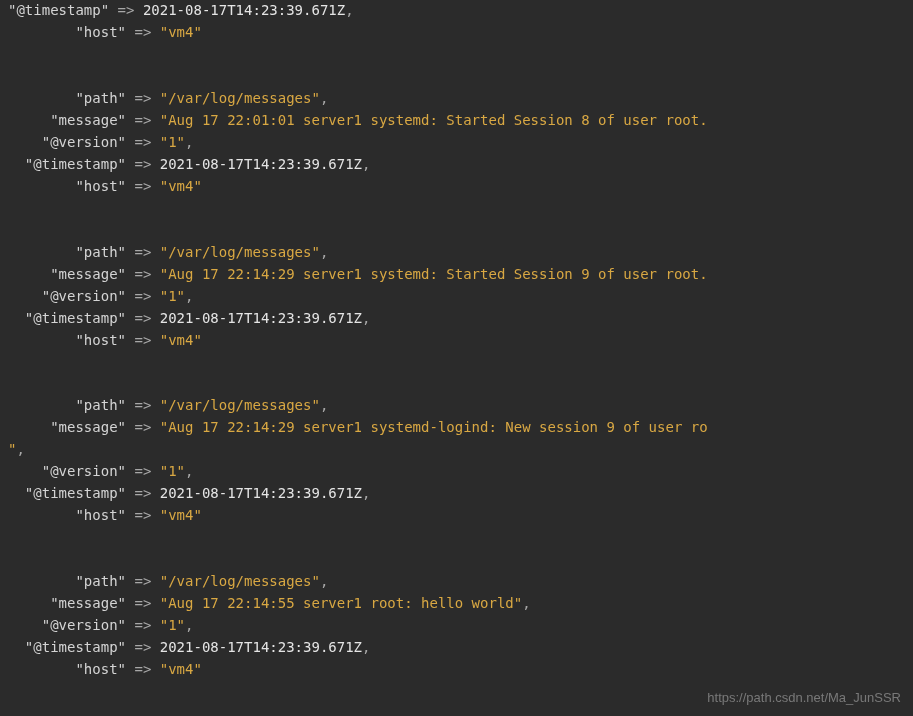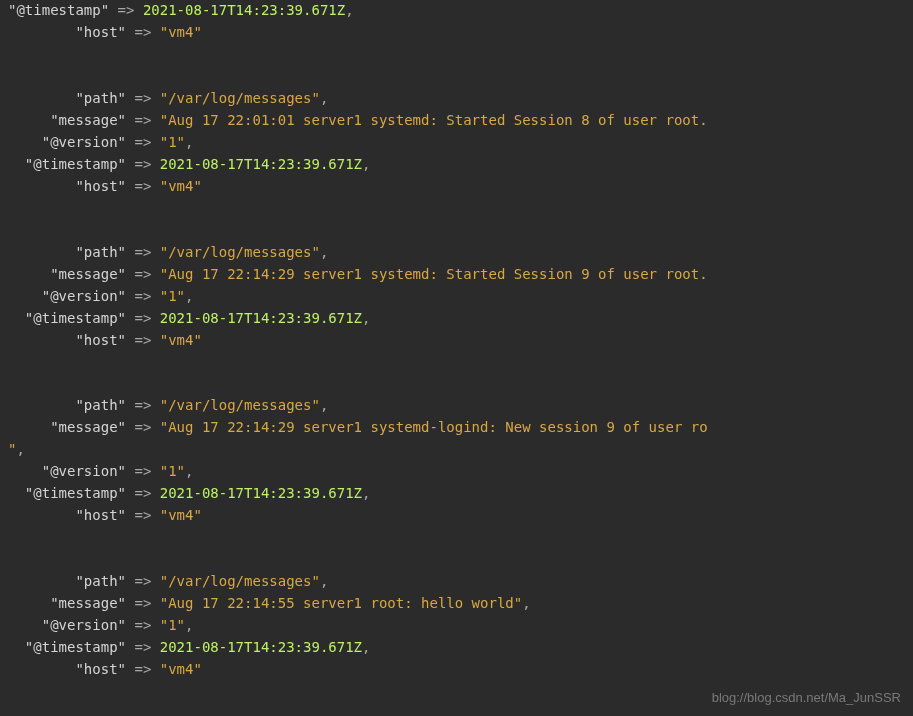--- a/index.html
+++ b/index.html
@@ -26,21 +26,21 @@
     .key {
       color: #d4d4d4;
     }
     .arrow {
       color: #a8a8a8;
     }
     .string {
       color: #d9a843;
     }
     .timestamp-val {
-      color: #bef264;
+      color: #e5e5e5;
     }
     .comma {
       color: #a8a8a8;
     }
     .watermark {
       position: absolute;
       bottom: 8px;
       right: 12px;
       color: #999;
       font-size: 13px;
@@ -57,13 +57,13 @@
 <div class="terminal"><span class="entry-line"><span class="key">"@timestamp"</span> <span class="arrow">=&gt;</span> <span class="timestamp-val">2021-08-17T14:23:39.671Z</span><span class="comma">,</span></span><span class="entry-line">        <span class="key">"host"</span> <span class="arrow">=&gt;</span> <span class="string">"vm4"</span></span>
 <span> </span>
 <span class="entry-line">        <span class="key">"path"</span> <span class="arrow">=&gt;</span> <span class="string">"/var/log/messages"</span><span class="comma">,</span></span><span class="entry-line">     <span class="key">"message"</span> <span class="arrow">=&gt;</span> <span class="string">"Aug 17 22:01:01 server1 systemd: Started Session 8 of user root.</span></span><span class="entry-line"></span><span class="entry-line">    <span class="key">"@version"</span> <span class="arrow">=&gt;</span> <span class="string">"1"</span><span class="comma">,</span></span><span class="entry-line">  <span class="key">"@timestamp"</span> <span class="arrow">=&gt;</span> <span class="timestamp-val">2021-08-17T14:23:39.671Z</span><span class="comma">,</span></span><span class="entry-line">        <span class="key">"host"</span> <span class="arrow">=&gt;</span> <span class="string">"vm4"</span></span>
 <span> </span>
 <span class="entry-line">        <span class="key">"path"</span> <span class="arrow">=&gt;</span> <span class="string">"/var/log/messages"</span><span class="comma">,</span></span><span class="entry-line">     <span class="key">"message"</span> <span class="arrow">=&gt;</span> <span class="string">"Aug 17 22:14:29 server1 systemd: Started Session 9 of user root.</span></span><span class="entry-line"></span><span class="entry-line">    <span class="key">"@version"</span> <span class="arrow">=&gt;</span> <span class="string">"1"</span><span class="comma">,</span></span><span class="entry-line">  <span class="key">"@timestamp"</span> <span class="arrow">=&gt;</span> <span class="timestamp-val">2021-08-17T14:23:39.671Z</span><span class="comma">,</span></span><span class="entry-line">        <span class="key">"host"</span> <span class="arrow">=&gt;</span> <span class="string">"vm4"</span></span>
 <span> </span>
 <span class="entry-line">        <span class="key">"path"</span> <span class="arrow">=&gt;</span> <span class="string">"/var/log/messages"</span><span class="comma">,</span></span><span class="entry-line">     <span class="key">"message"</span> <span class="arrow">=&gt;</span> <span class="string">"Aug 17 22:14:29 server1 systemd-logind: New session 9 of user ro</span></span><span class="entry-line"><span class="string">"</span><span class="comma">,</span></span><span class="entry-line">    <span class="key">"@version"</span> <span class="arrow">=&gt;</span> <span class="string">"1"</span><span class="comma">,</span></span><span class="entry-line">  <span class="key">"@timestamp"</span> <span class="arrow">=&gt;</span> <span class="timestamp-val">2021-08-17T14:23:39.671Z</span><span class="comma">,</span></span><span class="entry-line">        <span class="key">"host"</span> <span class="arrow">=&gt;</span> <span class="string">"vm4"</span></span>
 <span> </span>
 <span class="entry-line">        <span class="key">"path"</span> <span class="arrow">=&gt;</span> <span class="string">"/var/log/messages"</span><span class="comma">,</span></span><span class="entry-line">     <span class="key">"message"</span> <span class="arrow">=&gt;</span> <span class="string">"Aug 17 22:14:55 server1 root: hello world"</span><span class="comma">,</span></span><span class="entry-line">    <span class="key">"@version"</span> <span class="arrow">=&gt;</span> <span class="string">"1"</span><span class="comma">,</span></span><span class="entry-line">  <span class="key">"@timestamp"</span> <span class="arrow">=&gt;</span> <span class="timestamp-val">2021-08-17T14:23:39.671Z</span><span class="comma">,</span></span><span class="entry-line">        <span class="key">"host"</span> <span class="arrow">=&gt;</span> <span class="string">"vm4"</span></span></div>
 
-<div class="watermark">blog://blog.csdn.net/Ma_JunSSR</div>
+<div class="watermark">https://path.csdn.net/Ma_JunSSR</div>
 
 </body></html>

